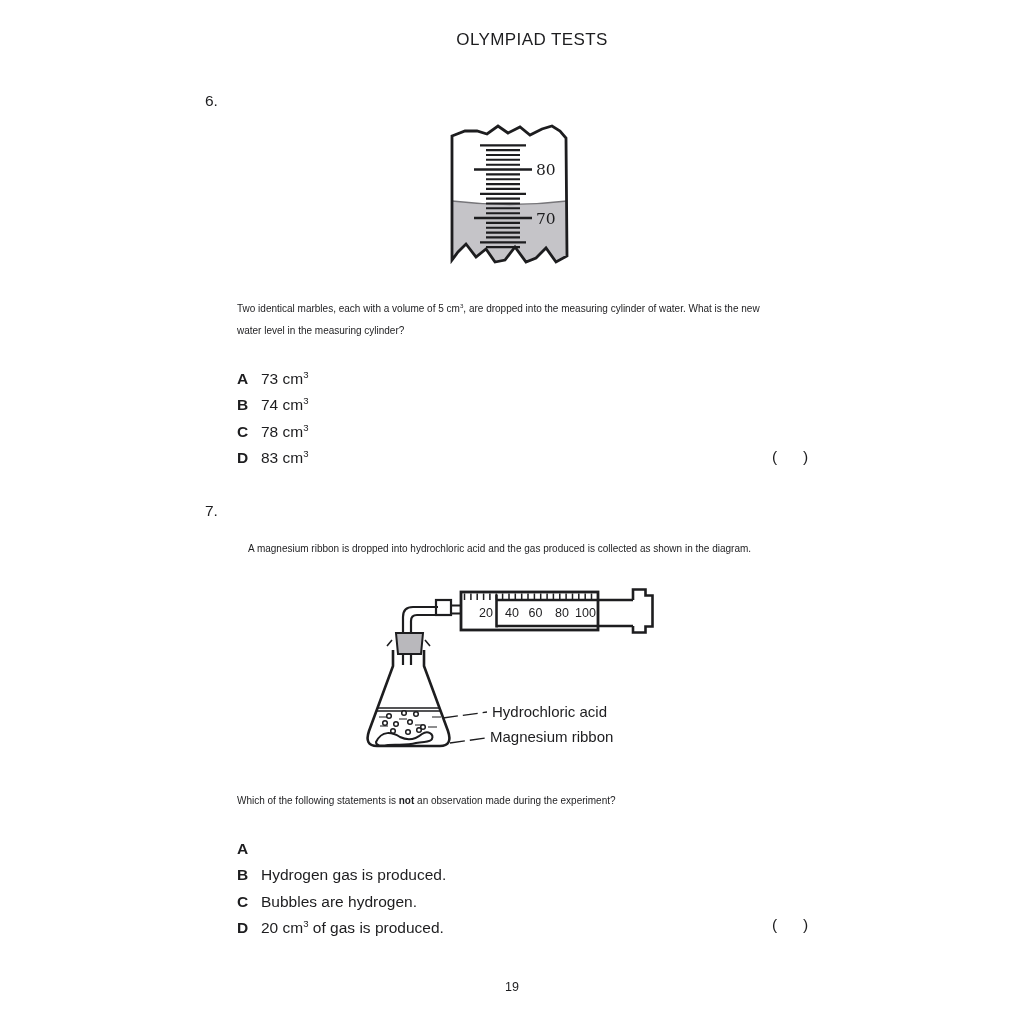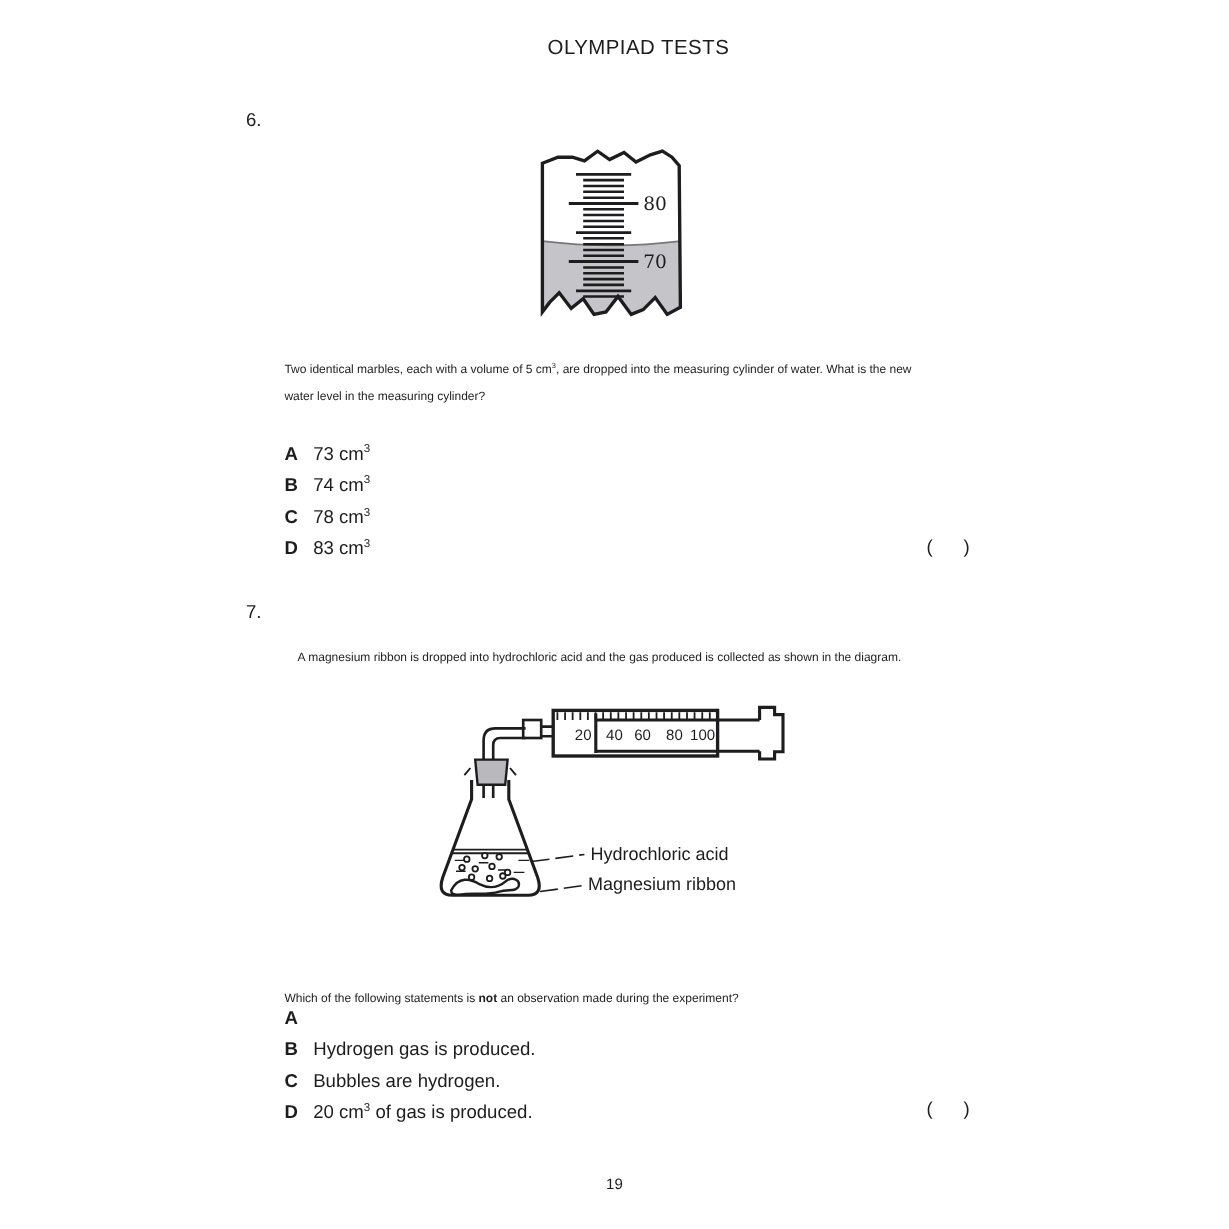--- a/index.html
+++ b/index.html
@@ -118,21 +118,21 @@
 
     <path fill="#ffffff" stroke="#1d1d1f" stroke-width="2" stroke-linejoin="round" d="M376,742 C382,730 392,732 400,737 C408,741 416,739 422,734 C428,730 434,734 432,739 C430,743 424,741 416,743 C406,746 396,744 388,745 C381,746 376,746 376,742 Z"></path>
 
     <path class="stroke" stroke-width="1.3" stroke-dasharray="15,5" d="M443,718 L487,712"></path>
     <path class="stroke" stroke-width="1.3" stroke-dasharray="15,5" d="M450,743 L486,738"></path>
 
     <text x="492" y="717" font-size="15">Hydrochloric acid</text>
     <text x="490" y="742" font-size="15">Magnesium ribbon</text>
   </svg>
 
-  <div class="para" style="left:237px;top:790px;width:520px;margin-top:32px;">Which of the following statements is <b>not</b> an observation made during the experiment?</div>
+  <div class="para" style="left:237px;top:790px;width:520px;">Which of the following statements is <b>not</b> an observation made during the experiment?</div>
 
   <div class="opts" style="left:237px;top:838px;width:540px;">
     <div class="opt-row">
       <span class="opt-letter">A</span>
     </div>
     <div class="opt-row">
       <span class="opt-letter">B</span>
       <span class="opt-text">Hydrogen gas is produced.</span>
     </div>
     <div class="opt-row">

